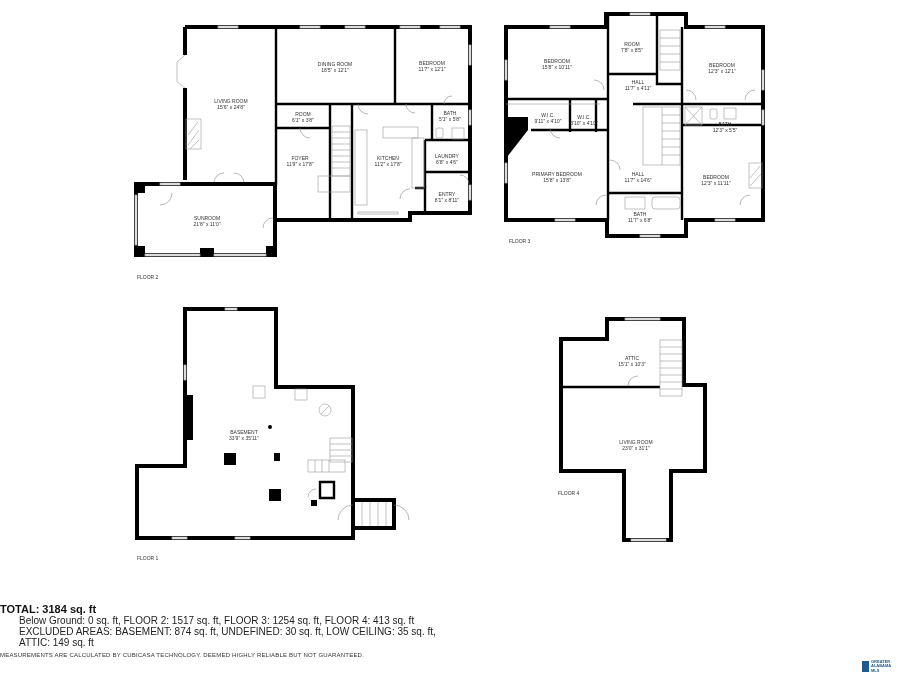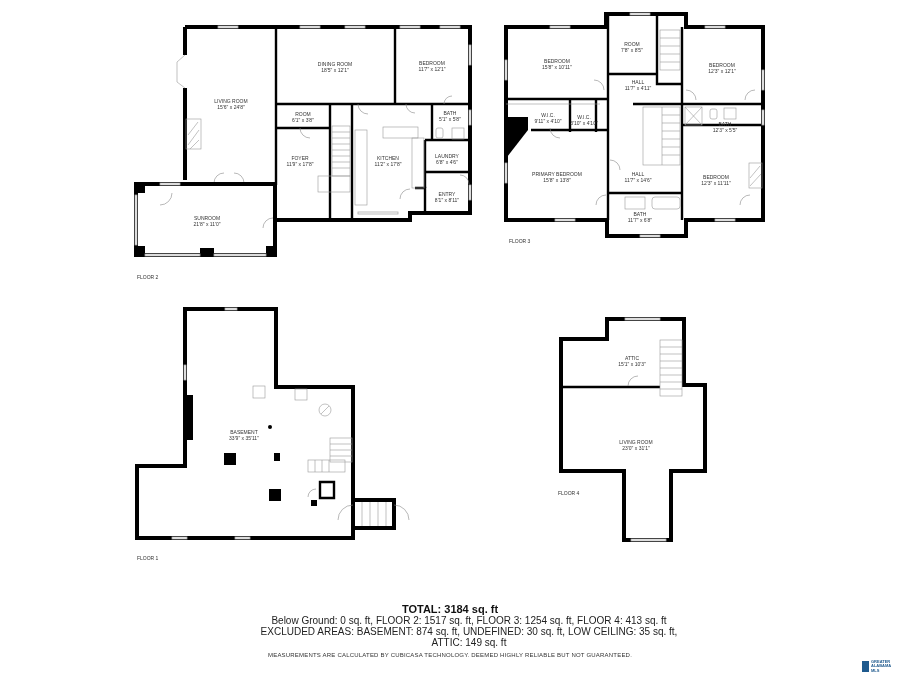--- a/index.html
+++ b/index.html
@@ -6,21 +6,21 @@
   body { width:900px; height:675px; position:relative; overflow:hidden; font-family:"Liberation Sans", sans-serif; color:#222; }
   svg.plan { position:absolute; left:0; top:0; }
   .lbl { font-family:"Liberation Sans", sans-serif; font-size:5px; fill:#333; text-anchor:middle; }
   .flr { font-family:"Liberation Sans", sans-serif; font-size:5px; fill:#333; }
   .wall { fill:none; stroke:#000; stroke-width:4; stroke-linejoin:miter; }
   .iwall { fill:none; stroke:#000; stroke-width:2.4; }
   .thin { fill:none; stroke:#999; stroke-width:0.6; }
   .win { fill:#fff; stroke:#aaa; stroke-width:0.8; }
   .door { fill:none; stroke:#888; stroke-width:0.6; }
   .blk { fill:#000; }
-  .summary { position:absolute; left:0; width:900px; text-align:center; }
+  .summary { position:absolute; left:0; width:900px; text-align:left; }
   .total { top:603px; font-weight:bold; font-size:11px; color:#111; }
   .line { font-size:10px; color:#222;margin-left:19px; }
   .l1 { top:615px; } .l2 { top:626px; } .l3 { top:637px; }
   .disclaimer { top:652px; font-size:6px; color:#333; letter-spacing:0.2px; }
   .logo { position:absolute; left:862px; top:660px; width:34px; height:14px; }
   .logo .house { position:absolute; left:0; top:1px; width:7px; height:11px; background:#1f5a8e; }
   .logo .txt { position:absolute; left:9px; top:0; font-size:4px; line-height:4.3px; color:#1f5a8e; font-weight:bold; }
 </style>
 </head>
 <body>

